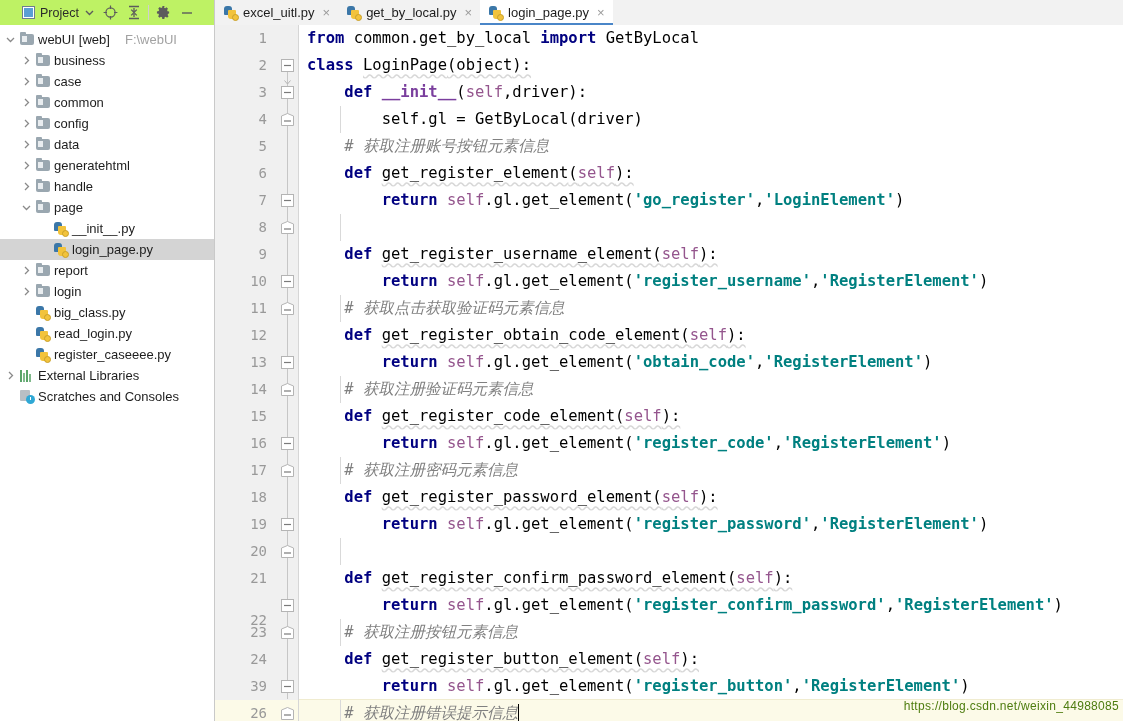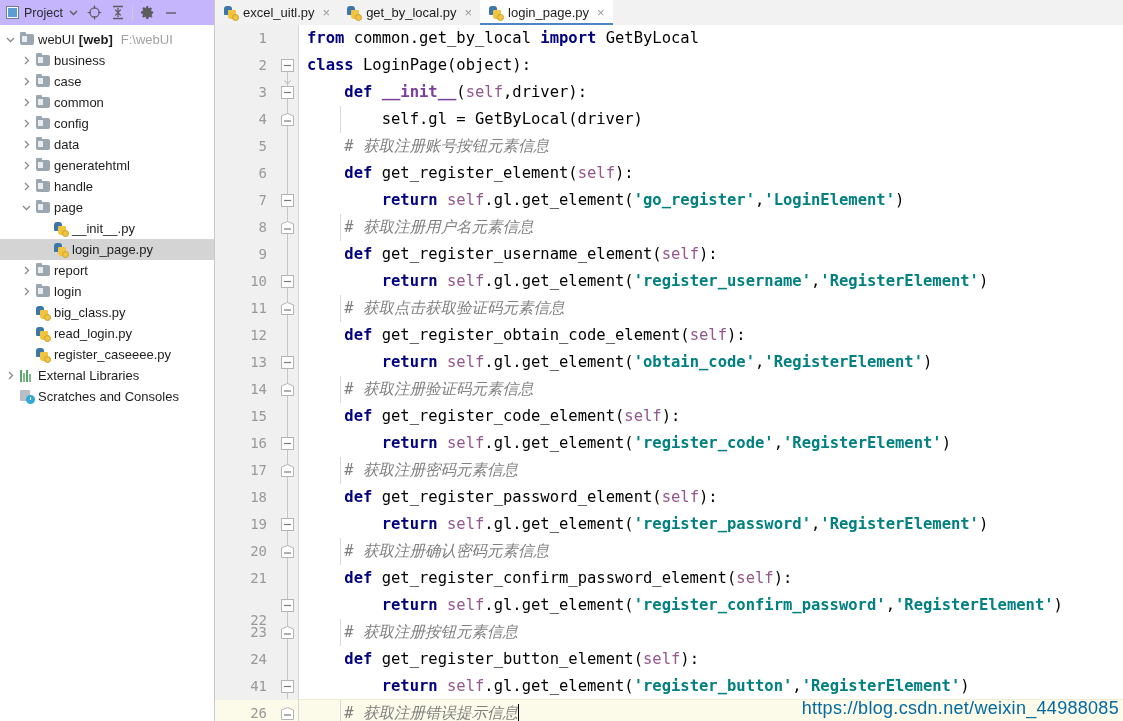--- a/index.html
+++ b/index.html
@@ -11,23 +11,23 @@
     font-family: "Liberation Sans", sans-serif;
   }
   #app { width: 1123px; height: 721px; display: flex; flex-direction: column; position: relative; background:#fff; }
 
   
   .toprow { display: flex; height: 25px; flex: 0 0 25px; background: #f2f2f2; }
 
   .proj-toolbar {
     width: 215px; flex: 0 0 215px; height: 25px;
     display: flex; align-items: center;
-    background: #c4b5fd;
+    background: #bef264;
     border-right: 1px solid #c9c9c9;
-    padding-left: 6px;
+    padding-left: 22px;
   }
   .proj-label { display: flex; align-items: center; gap: 5px; }
   .proj-sq {
     width: 13px; height: 13px; border: 1px solid #6e7d8f; background: #ffffff;
     position: relative; flex: 0 0 13px;
   }
   .proj-sq::after {
     content:""; position:absolute; left:1px; top:1px; right:1px; bottom:1px;
     background:#5a9fd4;
   }
@@ -100,21 +100,21 @@
   .libico i { display:block; width:2px; background:#5aa469; height:12px; }
   .libico i:nth-child(2){ height:9px; background:#7fb98b; }
   .libico i:nth-child(3){ height:12px; }
   .libico i:nth-child(4){ height:8px; background:#7fb98b; }
   
   .scrico { width:14px; height:13px; position:relative; }
   .scrico .sh { position:absolute; left:0; top:0; width:10px; height:11px; background:#b9bfc4; border-radius:1px; }
   .scrico .cl { position:absolute; right:-1px; bottom:-1px; width:9px; height:9px; border-radius:50%; background:#2fa8d5; }
   .scrico .cl::after { content:""; position:absolute; left:4px; top:2px; width:1px; height:3px; background:#fff; }
 
-  .bold { font-weight: bold; }
+  .bold { font-weight: normal; }
   .muted { color: #a2a2a2; }
 
   .ind0 { padding-left: 2px; }
   .ind1 { padding-left: 18px; }
   .ind2 { padding-left: 36px; }
 
   
   .editor { flex: 1; display: flex; min-width: 0; background: #ffffff; position: relative; overflow: hidden; }
 
   .gutter {
@@ -163,34 +163,35 @@
   .kw   { color: #000080; font-weight: bold; }
   .fn   { color: #000000; }
   .str  { color: #008080; font-weight: bold; }
   .cmt  { color: #808080; font-style: italic; }
   .self { color: #94558d; }
   .dunder { color: #7a3e9d; font-weight: bold; }
   .plain{ color: #000000; }
   .punc { color: #000000; }
 
   .wavy {
+    text-decoration: underline;
     text-decoration-style: wavy;
     text-decoration-color: #d8d8d8;
     text-underline-offset: 3px;
   }
   .indguide {
     position:absolute; width:1px; background:#d9d9d9;
   }
   .caret {
     display:inline-block; width:1px; height:17px; background:#000;
     vertical-align:-3px; margin-left:0px;
   }
   .watermark {
-    position: absolute; right: 4px; bottom: 2px;
-    font-size: 18px; color: #0369a1; letter-spacing: 0.3px;
+    position: absolute; right: 4px; bottom: 8px;
+    font-size: 12px; color: #4d7c0f; letter-spacing: 0.3px;
     font-family: "Liberation Sans", sans-serif;
     pointer-events: none; white-space: nowrap;
   }
 </style>
 </head>
 <body>
 
 <div id="app">
 
   <div class="toprow">
@@ -278,21 +279,21 @@
         </span>
         <span class="nicon">
             <span class="folder">
               <span class="tab2"></span>
               <span class="bk"></span>
               <span class="pg"></span>
             </span>
           </span>
         <span>webUI</span>
         <span class="bold" style="margin-left:4px">[web]</span>
-        <span class="muted" style="margin-left:8px">F:\webUI</span>
+        <span class="muted" style="margin-left:15px">F:\webUI</span>
       </div>
 
       <div class="node ind1">
         <span class="arrow">
             <svg width="9" height="9" viewBox="0 0 9 9">
               <path d="M3 1 L6.5 4.5 L3 8" fill="none" stroke="#8a8a8a" stroke-width="1.3"></path>
             </svg>
           </span>
         <span class="nicon">
             <span class="folder">
@@ -559,21 +560,21 @@
         <div class="lnum" style="top:378px">15</div>
         <div class="lnum" style="top:405px">16</div>
         <div class="lnum" style="top:432px">17</div>
         <div class="lnum" style="top:459px">18</div>
         <div class="lnum" style="top:486px">19</div>
         <div class="lnum" style="top:513px">20</div>
         <div class="lnum" style="top:540px">21</div>
         <div class="lnum" style="top:582px">22</div>
         <div class="lnum" style="top:594px">23</div>
         <div class="lnum" style="top:621px">24</div>
-        <div class="lnum" style="top:648px">41</div>
+        <div class="lnum" style="top:648px">39</div>
         <div class="lnum" style="top:675px">26</div>
       </div>
 
       <div class="foldcol">
         <div class="gut-curline" style="top:675px"></div>
 
         <div class="fold" style="top:34px">
           <svg width="13" height="13" viewBox="0 0 13 13">
               <rect x="0.5" y="0.5" width="12" height="12" fill="#fff" stroke="#b4b4b4"></rect>
               <path d="M3 6.5 H10" stroke="#7a7a7a" stroke-width="1.2"></path>
@@ -711,21 +712,20 @@
         <div class="cline" style="top:54px"><span class="plain">    </span><span class="kw">def</span><span class="plain"> </span><span class="dunder">__init__</span><span class="punc">(</span><span class="self">self</span><span class="punc">,</span><span class="plain">driver</span><span class="punc">):</span></div>
 
         <div class="cline" style="top:81px"><span class="plain">        </span><span class="plain">self.gl = GetByLocal(driver)</span></div>
 
         <div class="cline" style="top:108px"><span class="plain">    </span><span class="cmt"># 获取注册账号按钮元素信息</span></div>
 
         <div class="cline" style="top:135px"><span class="plain">    </span><span class="kw">def</span><span class="plain"> </span><span class="wavy"><span class="fn">get_register_element</span><span class="punc">(</span><span class="self">self</span><span class="punc">):</span></span></div>
 
         <div class="cline" style="top:162px"><span class="plain">        </span><span class="kw">return</span><span class="plain"> </span><span class="self">self</span><span class="plain">.gl.get_element</span><span class="punc">(</span><span class="str">'go_register'</span><span class="punc">,</span><span class="str">'LoginElement'</span><span class="punc">)</span></div>
 
-        <div class="cline" style="top:189px"><span class="plain">    </span><span class="cmt"># 获取注册用户名元素信息</span></div>
 
         <div class="cline" style="top:216px"><span class="plain">    </span><span class="kw">def</span><span class="plain"> </span><span class="wavy"><span class="fn">get_register_username_element</span><span class="punc">(</span><span class="self">self</span><span class="punc">):</span></span></div>
 
         <div class="cline" style="top:243px"><span class="plain">        </span><span class="kw">return</span><span class="plain"> </span><span class="self">self</span><span class="plain">.gl.get_element</span><span class="punc">(</span><span class="str">'register_username'</span><span class="punc">,</span><span class="str">'RegisterElement'</span><span class="punc">)</span></div>
 
         <div class="cline" style="top:270px"><span class="plain">    </span><span class="cmt"># 获取点击获取验证码元素信息</span></div>
 
         <div class="cline" style="top:297px"><span class="plain">    </span><span class="kw">def</span><span class="plain"> </span><span class="wavy"><span class="fn">get_register_obtain_code_element</span><span class="punc">(</span><span class="self">self</span><span class="punc">):</span></span></div>
 
         <div class="cline" style="top:324px"><span class="plain">        </span><span class="kw">return</span><span class="plain"> </span><span class="self">self</span><span class="plain">.gl.get_element</span><span class="punc">(</span><span class="str">'obtain_code'</span><span class="punc">,</span><span class="str">'RegisterElement'</span><span class="punc">)</span></div>
@@ -735,21 +735,21 @@
         <div class="cline" style="top:378px"><span class="plain">    </span><span class="kw">def</span><span class="plain"> </span><span class="wavy"><span class="fn">get_register_code_element</span><span class="punc">(</span><span class="self">self</span><span class="punc">):</span></span></div>
 
         <div class="cline" style="top:405px"><span class="plain">        </span><span class="kw">return</span><span class="plain"> </span><span class="self">self</span><span class="plain">.gl.get_element</span><span class="punc">(</span><span class="str">'register_code'</span><span class="punc">,</span><span class="str">'RegisterElement'</span><span class="punc">)</span></div>
 
         <div class="cline" style="top:432px"><span class="plain">    </span><span class="cmt"># 获取注册密码元素信息</span></div>
 
         <div class="cline" style="top:459px"><span class="plain">    </span><span class="kw">def</span><span class="plain"> </span><span class="wavy"><span class="fn">get_register_password_element</span><span class="punc">(</span><span class="self">self</span><span class="punc">):</span></span></div>
 
         <div class="cline" style="top:486px"><span class="plain">        </span><span class="kw">return</span><span class="plain"> </span><span class="self">self</span><span class="plain">.gl.get_element</span><span class="punc">(</span><span class="str">'register_password'</span><span class="punc">,</span><span class="str">'RegisterElement'</span><span class="punc">)</span></div>
 
-        <div class="cline" style="top:513px"><span class="plain">    </span><span class="cmt"># 获取注册确认密码元素信息</span></div>
+        <div class="cline" style="top:513px"><span class="plain">    </span></div>
 
         <div class="cline" style="top:540px"><span class="plain">    </span><span class="kw">def</span><span class="plain"> </span><span class="wavy"><span class="fn">get_register_confirm_password_element</span><span class="punc">(</span><span class="self">self</span><span class="punc">):</span></span></div>
 
         <div class="cline" style="top:567px"><span class="plain">        </span><span class="kw">return</span><span class="plain"> </span><span class="self">self</span><span class="plain">.gl.get_element</span><span class="punc">(</span><span class="str">'register_confirm_password'</span><span class="punc">,</span><span class="str">'RegisterElement'</span><span class="punc">)</span></div>
 
         <div class="cline" style="top:594px"><span class="plain">    </span><span class="cmt"># 获取注册按钮元素信息</span></div>
 
         <div class="cline" style="top:621px"><span class="plain">    </span><span class="kw">def</span><span class="plain"> </span><span class="wavy"><span class="fn">get_register_button_element</span><span class="punc">(</span><span class="self">self</span><span class="punc">):</span></span></div>
 
         <div class="cline" style="top:648px"><span class="plain">        </span><span class="kw">return</span><span class="plain"> </span><span class="self">self</span><span class="plain">.gl.get_element</span><span class="punc">(</span><span class="str">'register_button'</span><span class="punc">,</span><span class="str">'RegisterElement'</span><span class="punc">)</span></div>

